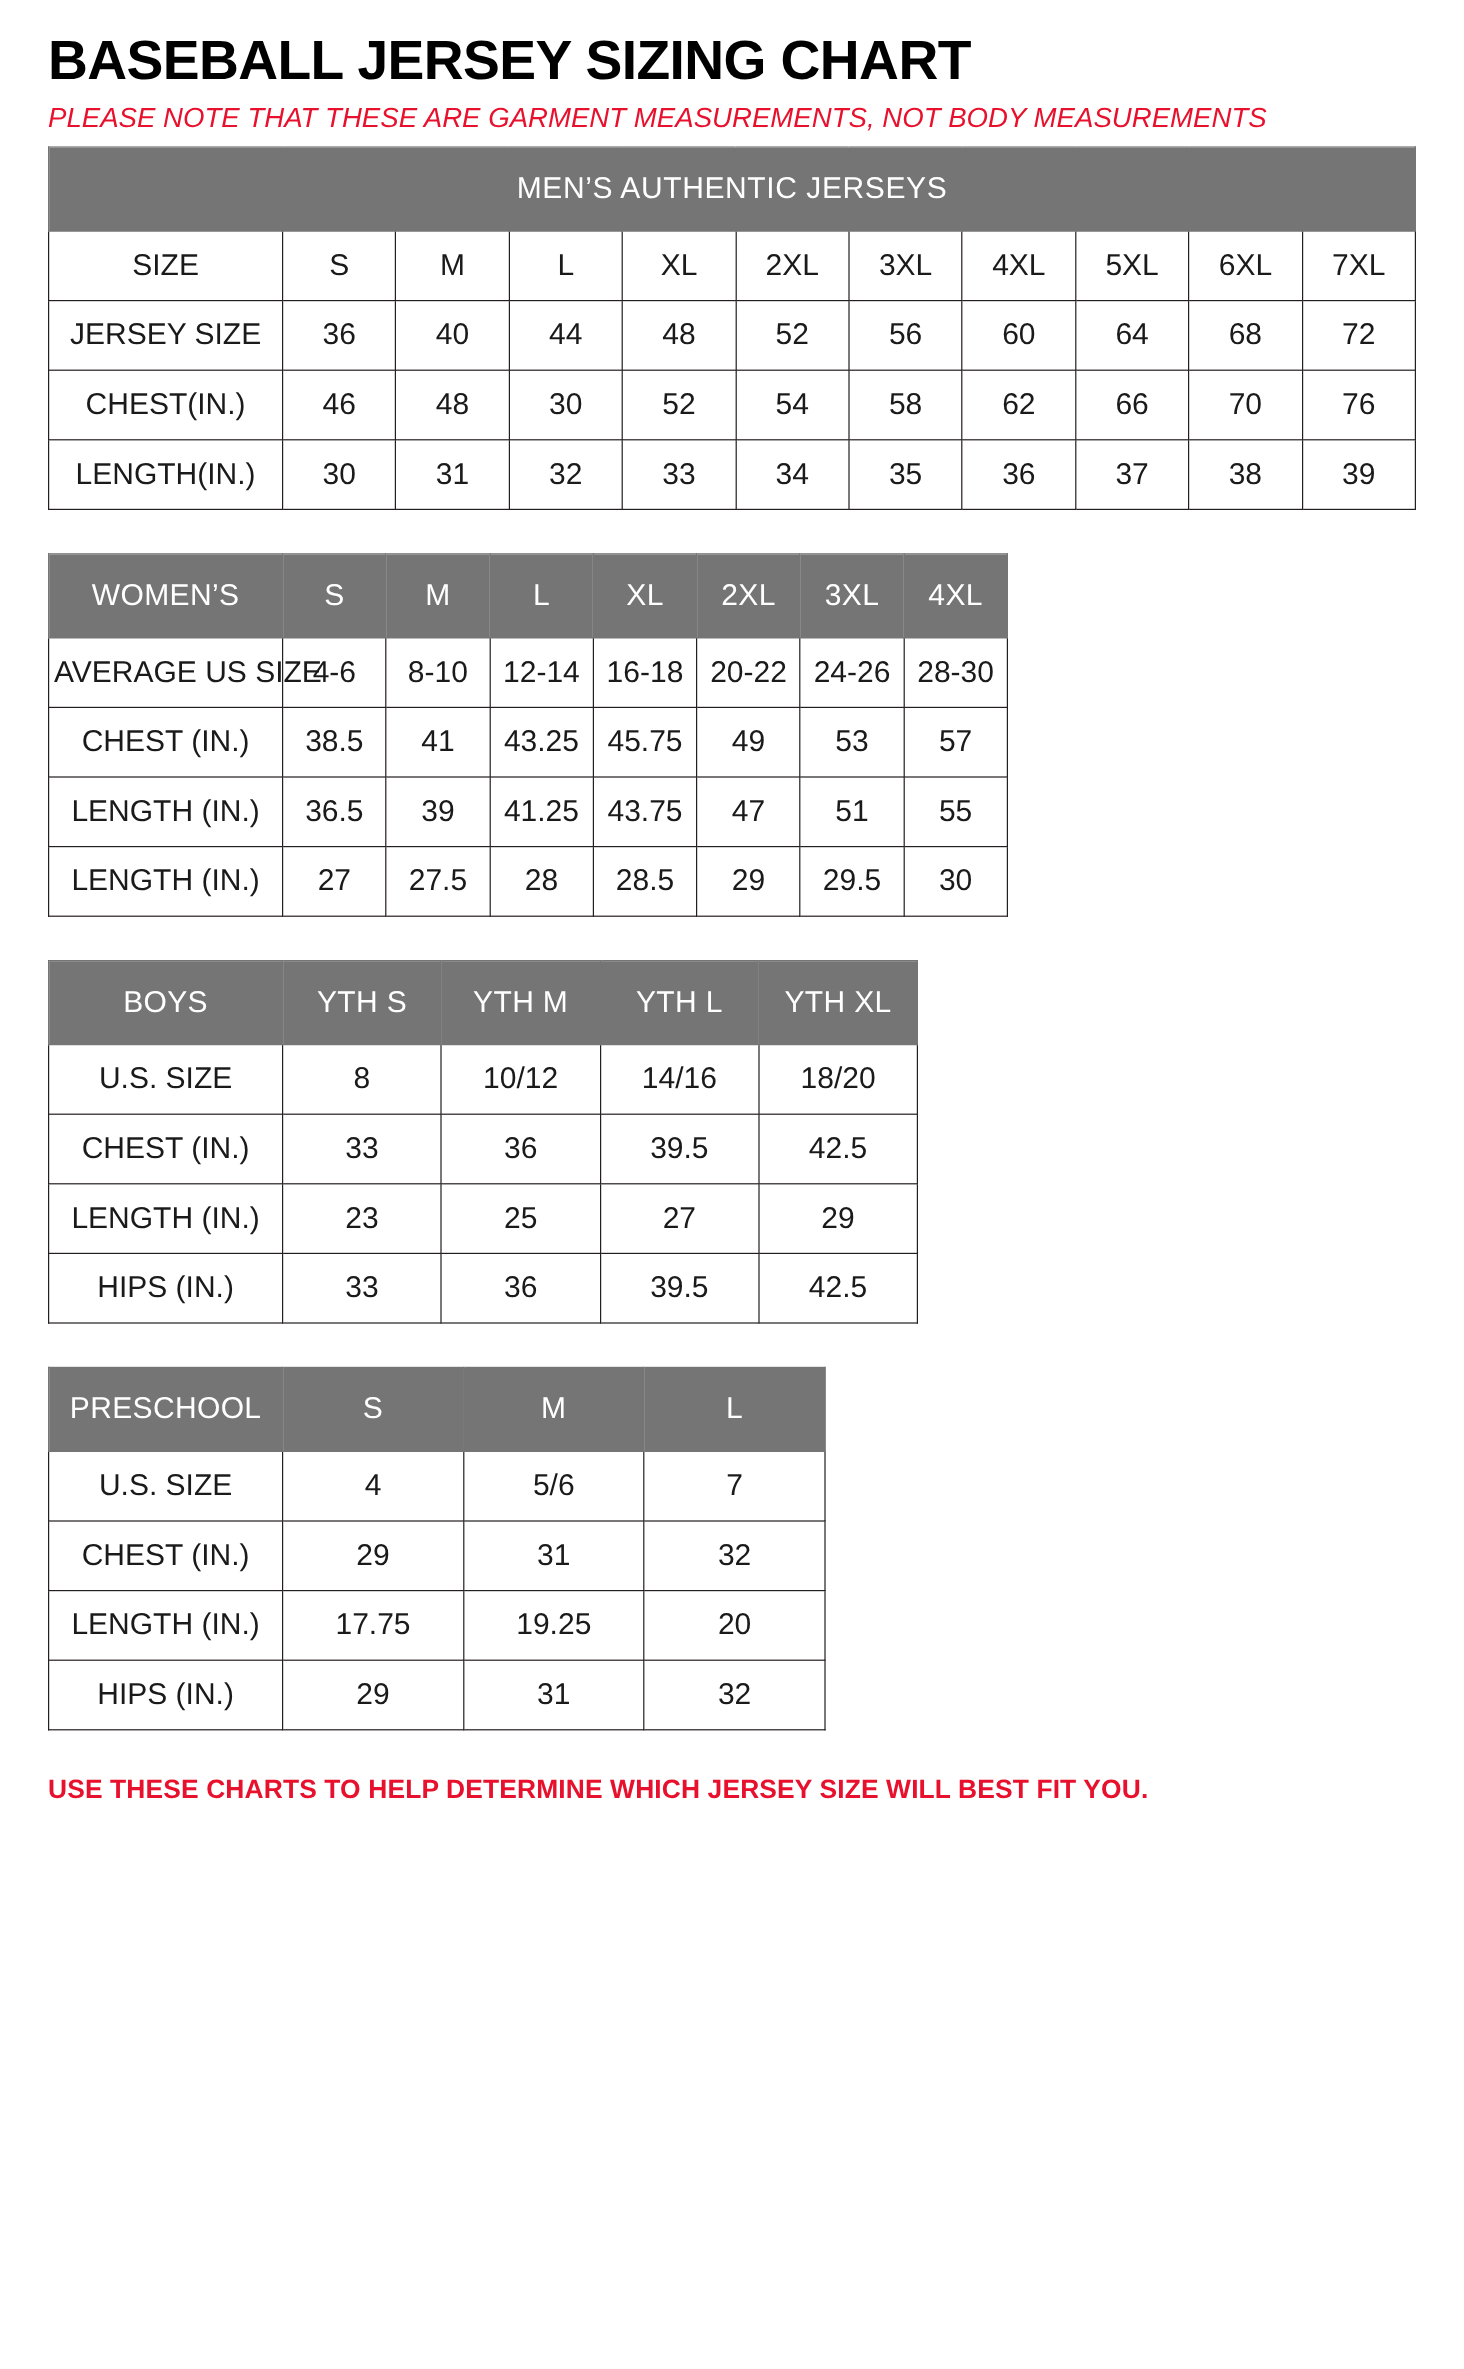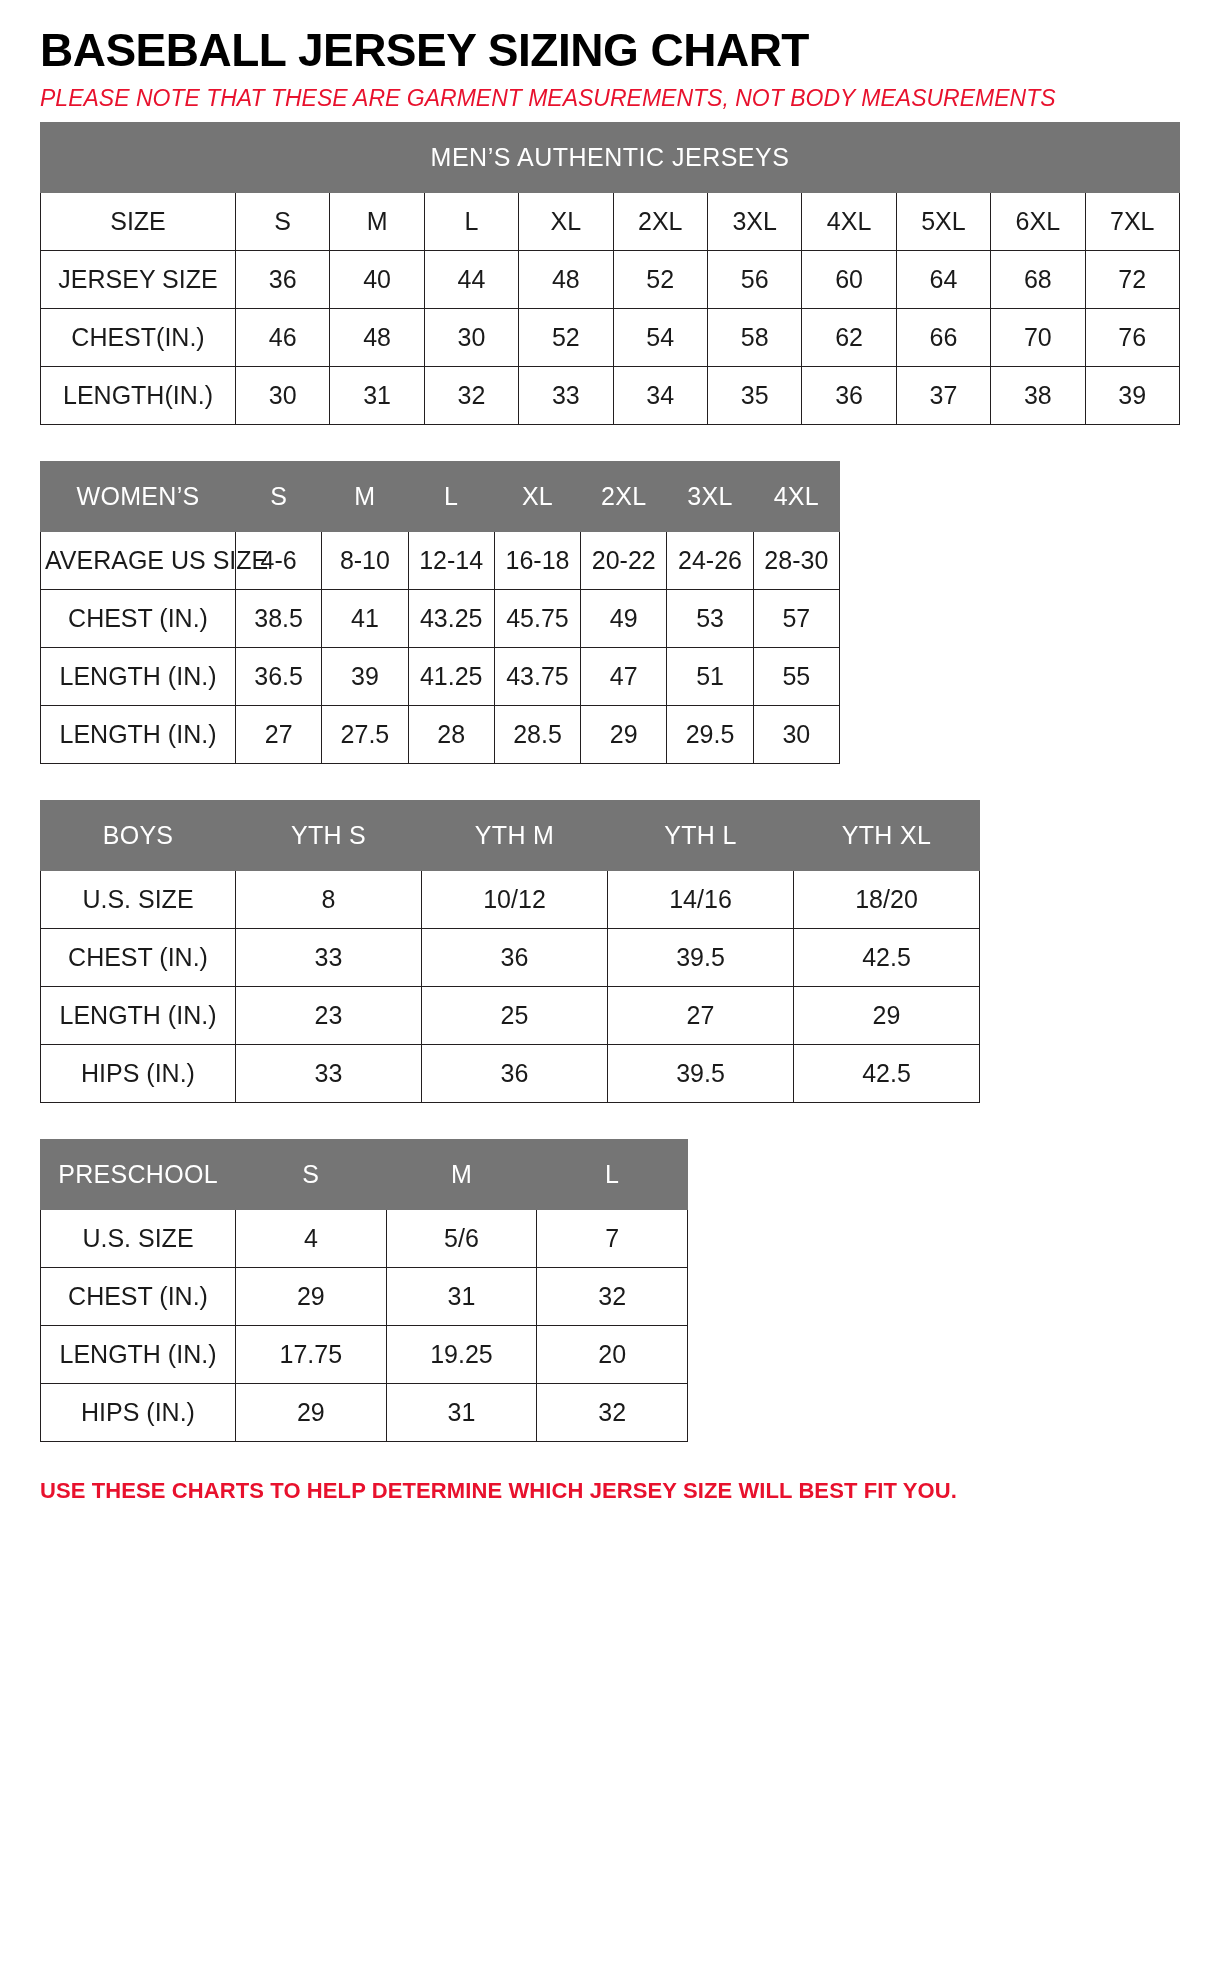--- a/index.html
+++ b/index.html
@@ -74,21 +74,21 @@
   }
   .two-line {
     line-height: 1.15;
   }
   
   table.men col.label { width: 195px; }
   table.men col.c { width: auto; }
   
   table.women col.label { width: 195px; }
   
-  table.boys { width: 940px; }
+  table.boys { width: 725px; }
   table.boys col.label { width: 195px; }
   
   table.pre { width: 648px; }
   table.pre col.label { width: 195px; }
   table.women { width: 800px; }
   .footer-note {
     color: #e8112d;
     font-size: 22px;
     margin: 4px 0 0 0;
     letter-spacing: 0.1px;

